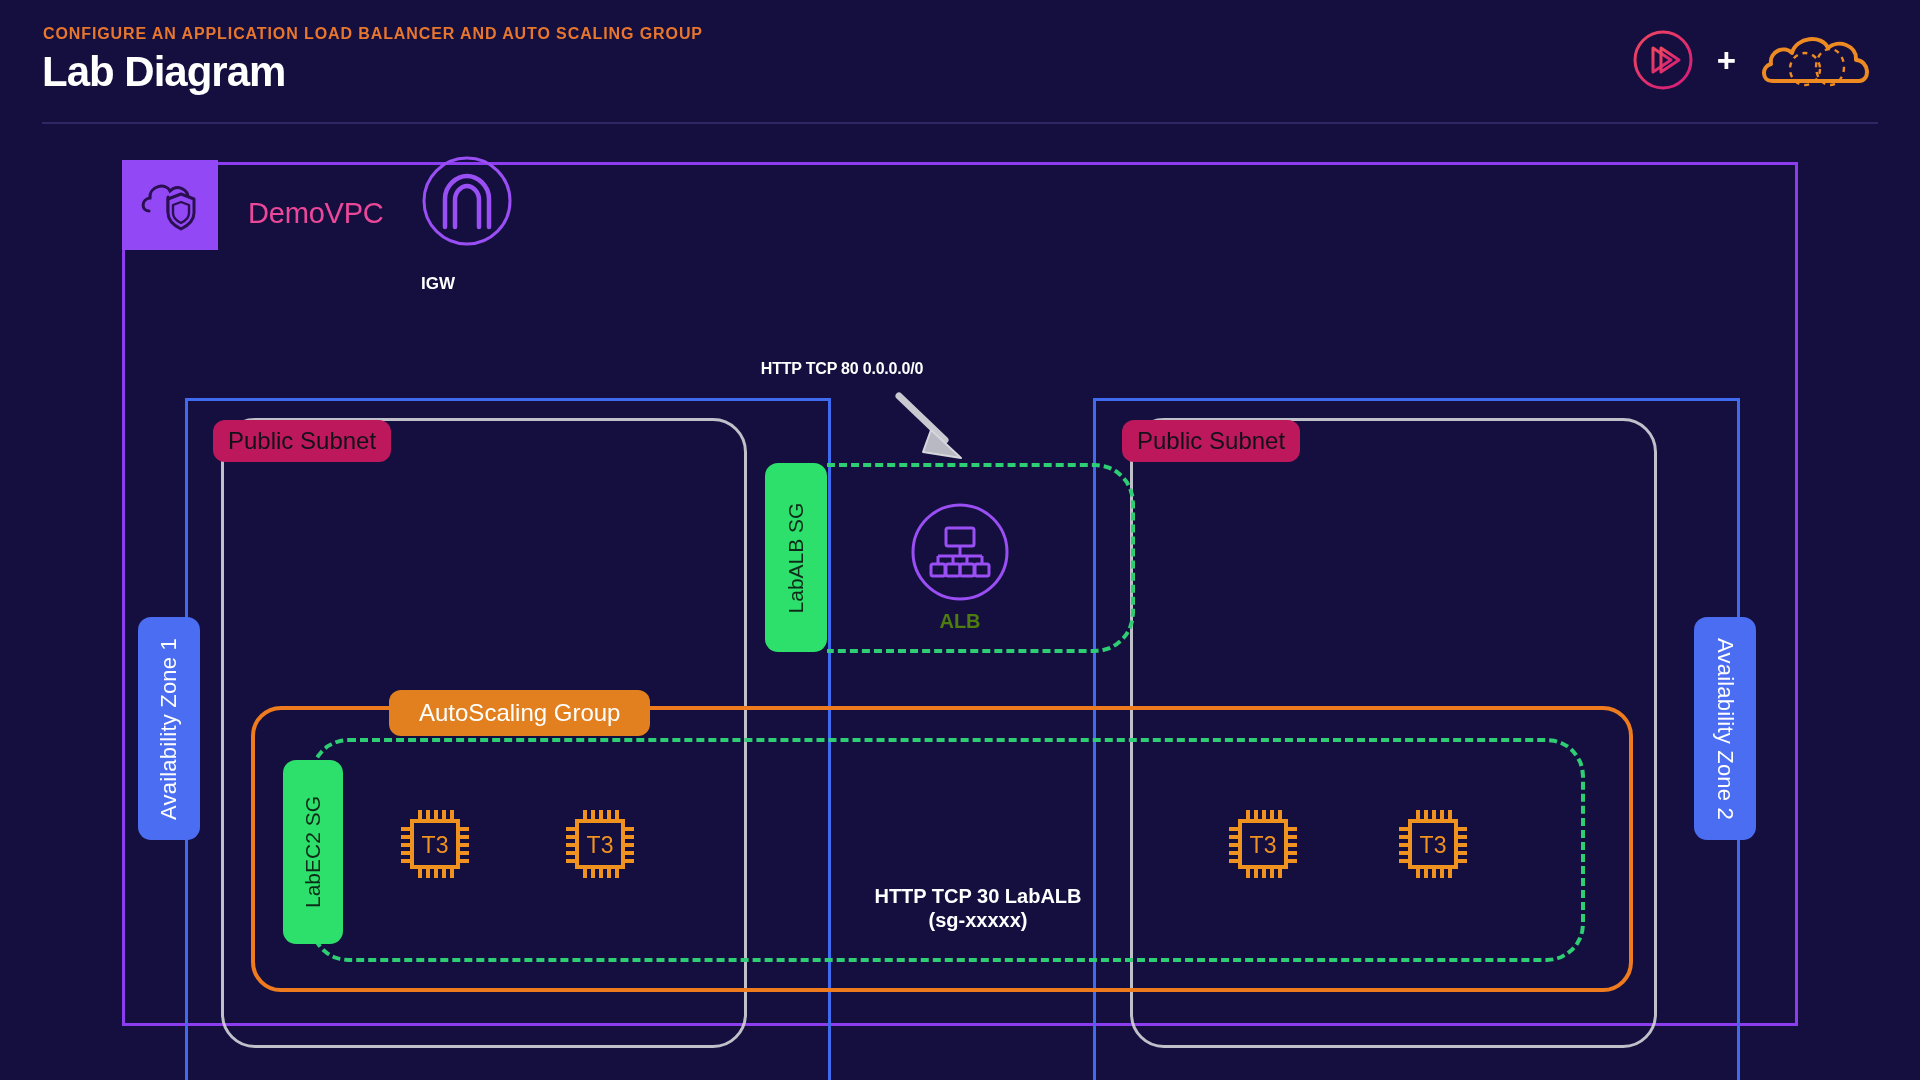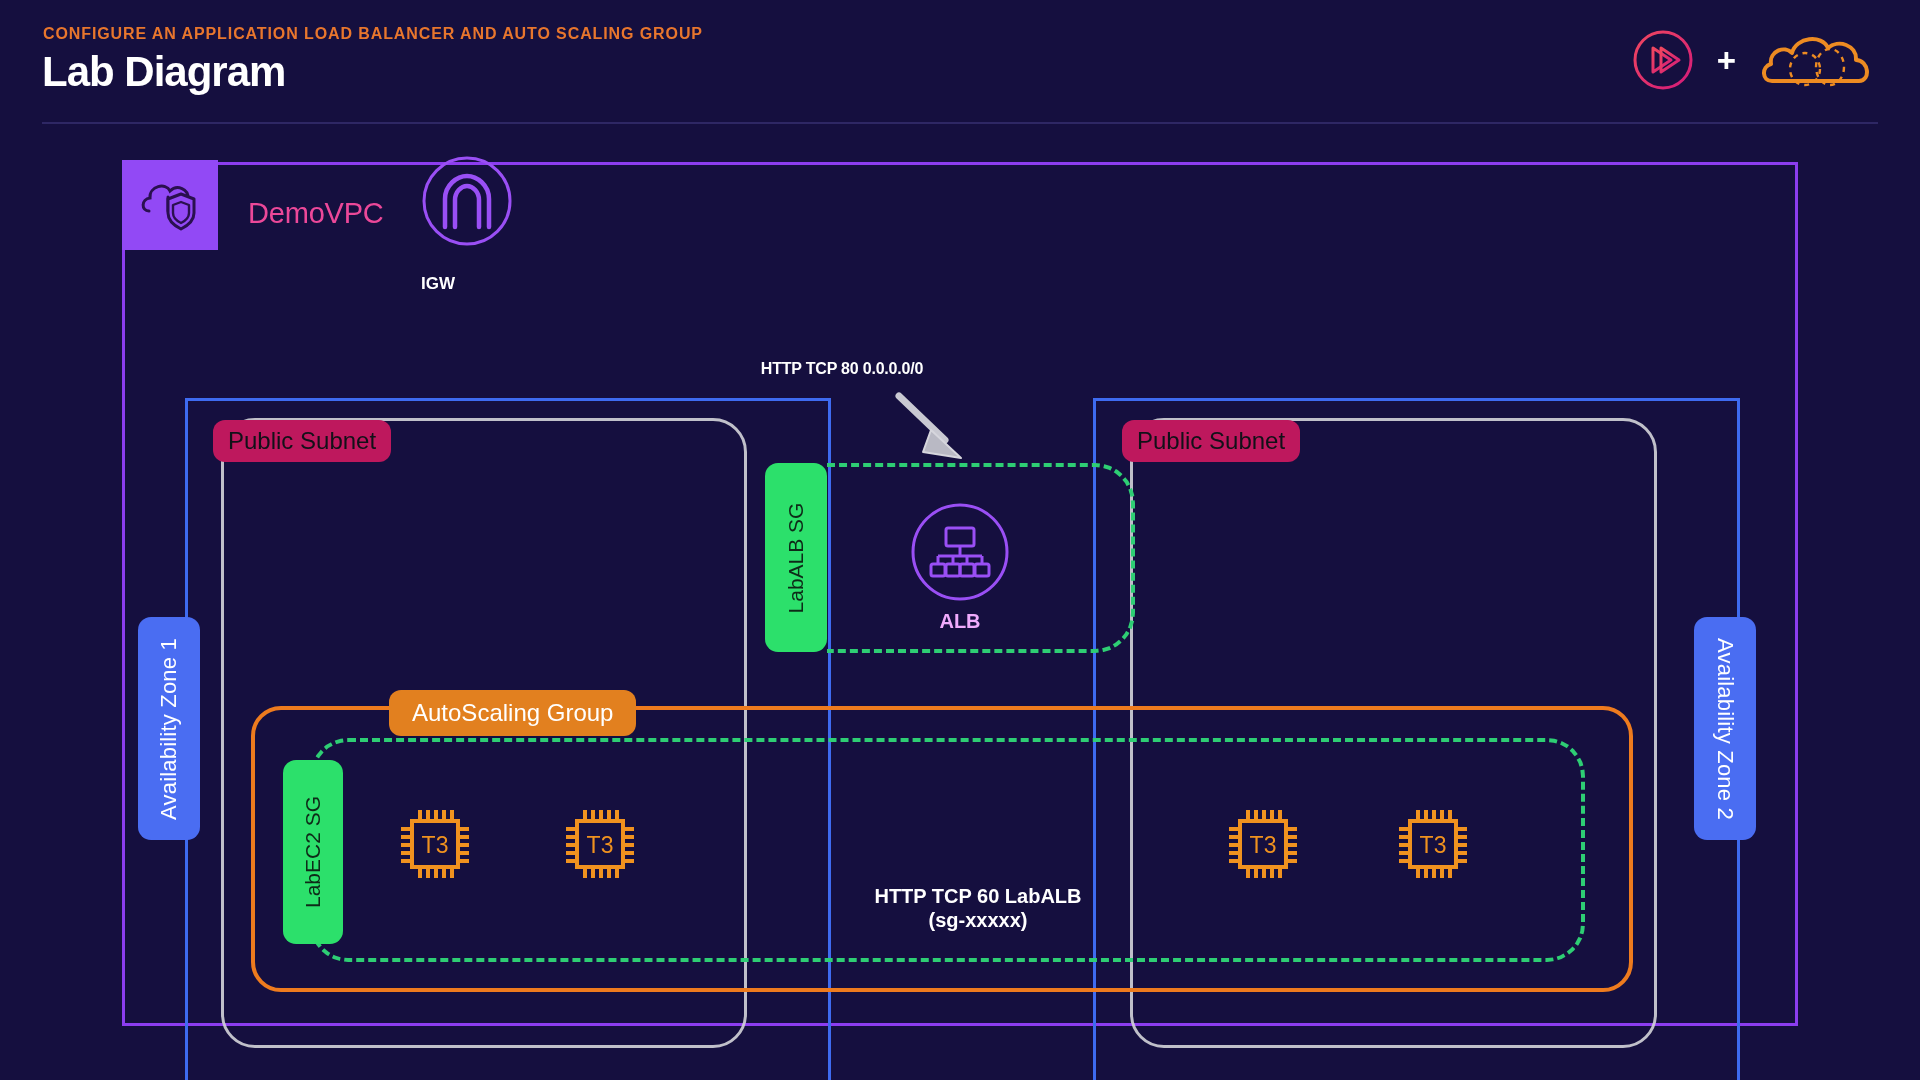--- a/index.html
+++ b/index.html
@@ -106,31 +106,31 @@
 
   
   #alb-sg-boundary {
     position:absolute; left:827px; top:333px; width:308px; height:190px;
     border:4px dashed #2ece74; border-left:none;
     border-top-right-radius:40px; border-bottom-right-radius:40px;
   }
   #alb-icon { position:absolute; left:910px; top:372px; width:100px; height:100px; }
   #alb-label {
     position:absolute; left:890px; top:480px; width:140px; text-align:center;
-    font-size:20px; font-weight:bold; color:#f0abfc;
+    font-size:20px; font-weight:bold; color:#4d7c0f;
   }
 
   
   #asg-box {
     position:absolute; left:251px; top:576px; width:1382px; height:286px;
     border:4px solid #ee7b1e; border-radius:30px; background:transparent;
   }
   #asg-pill {
     position:absolute; left:389px; top:560px; background:#e2801f;
-    border-radius:12px; padding:9px 23px; color:#ffffff; font-size:24px; white-space:nowrap;
+    border-radius:12px; padding:9px 30px; color:#ffffff; font-size:24px; white-space:nowrap;
   }
 
   
   #labec2-sg-boundary {
     position:absolute; left:310px; top:608px; width:1275px; height:224px;
     border:4px dashed #2ece74; border-radius:38px; background:transparent;
   }
   #labec2-sg {
     position:absolute; left:283px; top:630px; width:60px; height:184px;
     background:#2ce06b; border-radius:13px;
@@ -301,17 +301,17 @@
         <path d="M27 19 L27 8 M35 19 L35 8 M43 19 L43 8 M51 19 L51 8 M59 19 L59 8"></path>
         <path d="M27 65 L27 76 M35 65 L35 76 M43 65 L43 76 M51 65 L51 76 M59 65 L59 76"></path>
         <path d="M19 27 L8 27 M19 35 L8 35 M19 43 L8 43 M19 51 L8 51 M19 59 L8 59"></path>
         <path d="M65 27 L76 27 M65 35 L76 35 M65 43 L76 43 M65 51 L76 51 M65 59 L76 59"></path>
       </g>
       <text x="42" y="51" text-anchor="middle" fill="#f0921f" font-size="23" font-family="Liberation Sans, sans-serif">T3</text>
     </svg>
   </div>
 
   <div id="sg-rule-label">
-    <div>HTTP TCP 60 LabALB</div>
+    <div>HTTP TCP 30 LabALB</div>
     <div>(sg-xxxxx)</div>
   </div>
 
 </div>
 
 </body></html>

